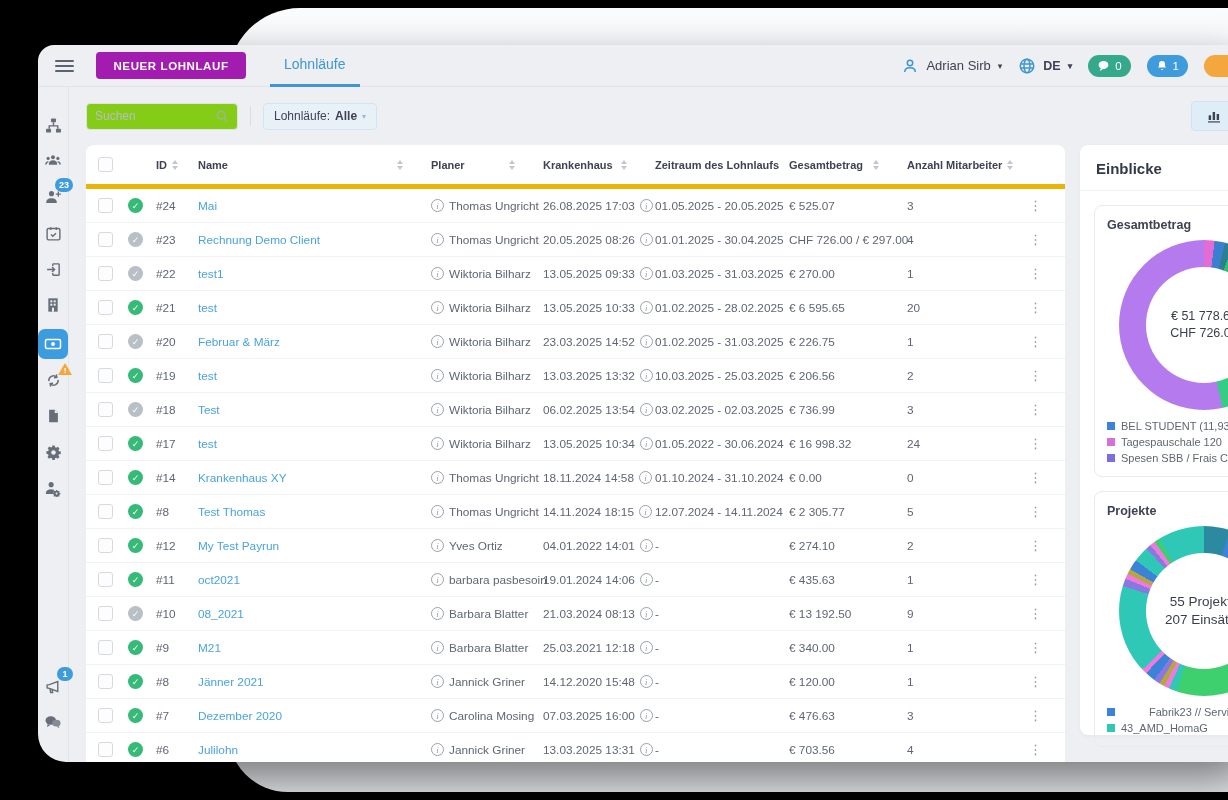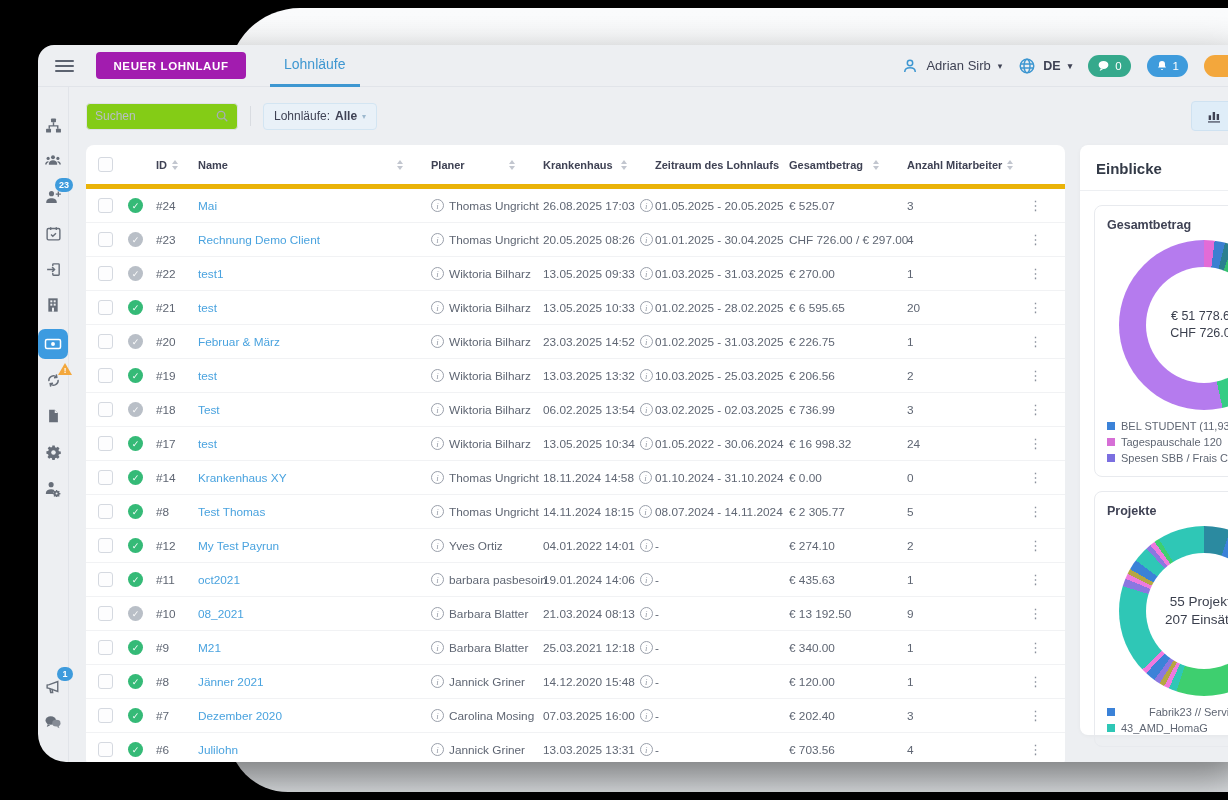--- a/index.html
+++ b/index.html
@@ -594,21 +594,21 @@
                     <a class="link">Test Thomas</a>
                   </div>
                   <div class="cell">
                     <span class="info-i">i</span>
                     <span>Thomas Ungricht</span>
                   </div>
                   <div class="cell">
                     <span>14.11.2024 18:15</span>
                     <span class="info-i">i</span>
                   </div>
-                  <div class="cell">08.07.2024 - 14.11.2024</div>
+                  <div class="cell">12.07.2024 - 14.11.2024</div>
                   <div class="cell">€ 2 305.77</div>
                   <div class="cell">5</div>
                   <div class="cell">
                     <span class="kebab">⋮</span>
                   </div>
                 </div>
                 <div class="trow">
                   <div class="cell">
                     <span class="cb"></span>
                   </div>
@@ -751,21 +751,21 @@
                   </div>
                   <div class="cell">
                     <span class="info-i">i</span>
                     <span>Carolina Mosing</span>
                   </div>
                   <div class="cell">
                     <span>07.03.2025 16:00</span>
                     <span class="info-i">i</span>
                   </div>
                   <div class="cell">-</div>
-                  <div class="cell">€ 202.40</div>
+                  <div class="cell">€ 476.63</div>
                   <div class="cell">3</div>
                   <div class="cell">
                     <span class="kebab">⋮</span>
                   </div>
                 </div>
                 <div class="trow">
                   <div class="cell">
                     <span class="cb"></span>
                   </div>
                   <div class="cell">

